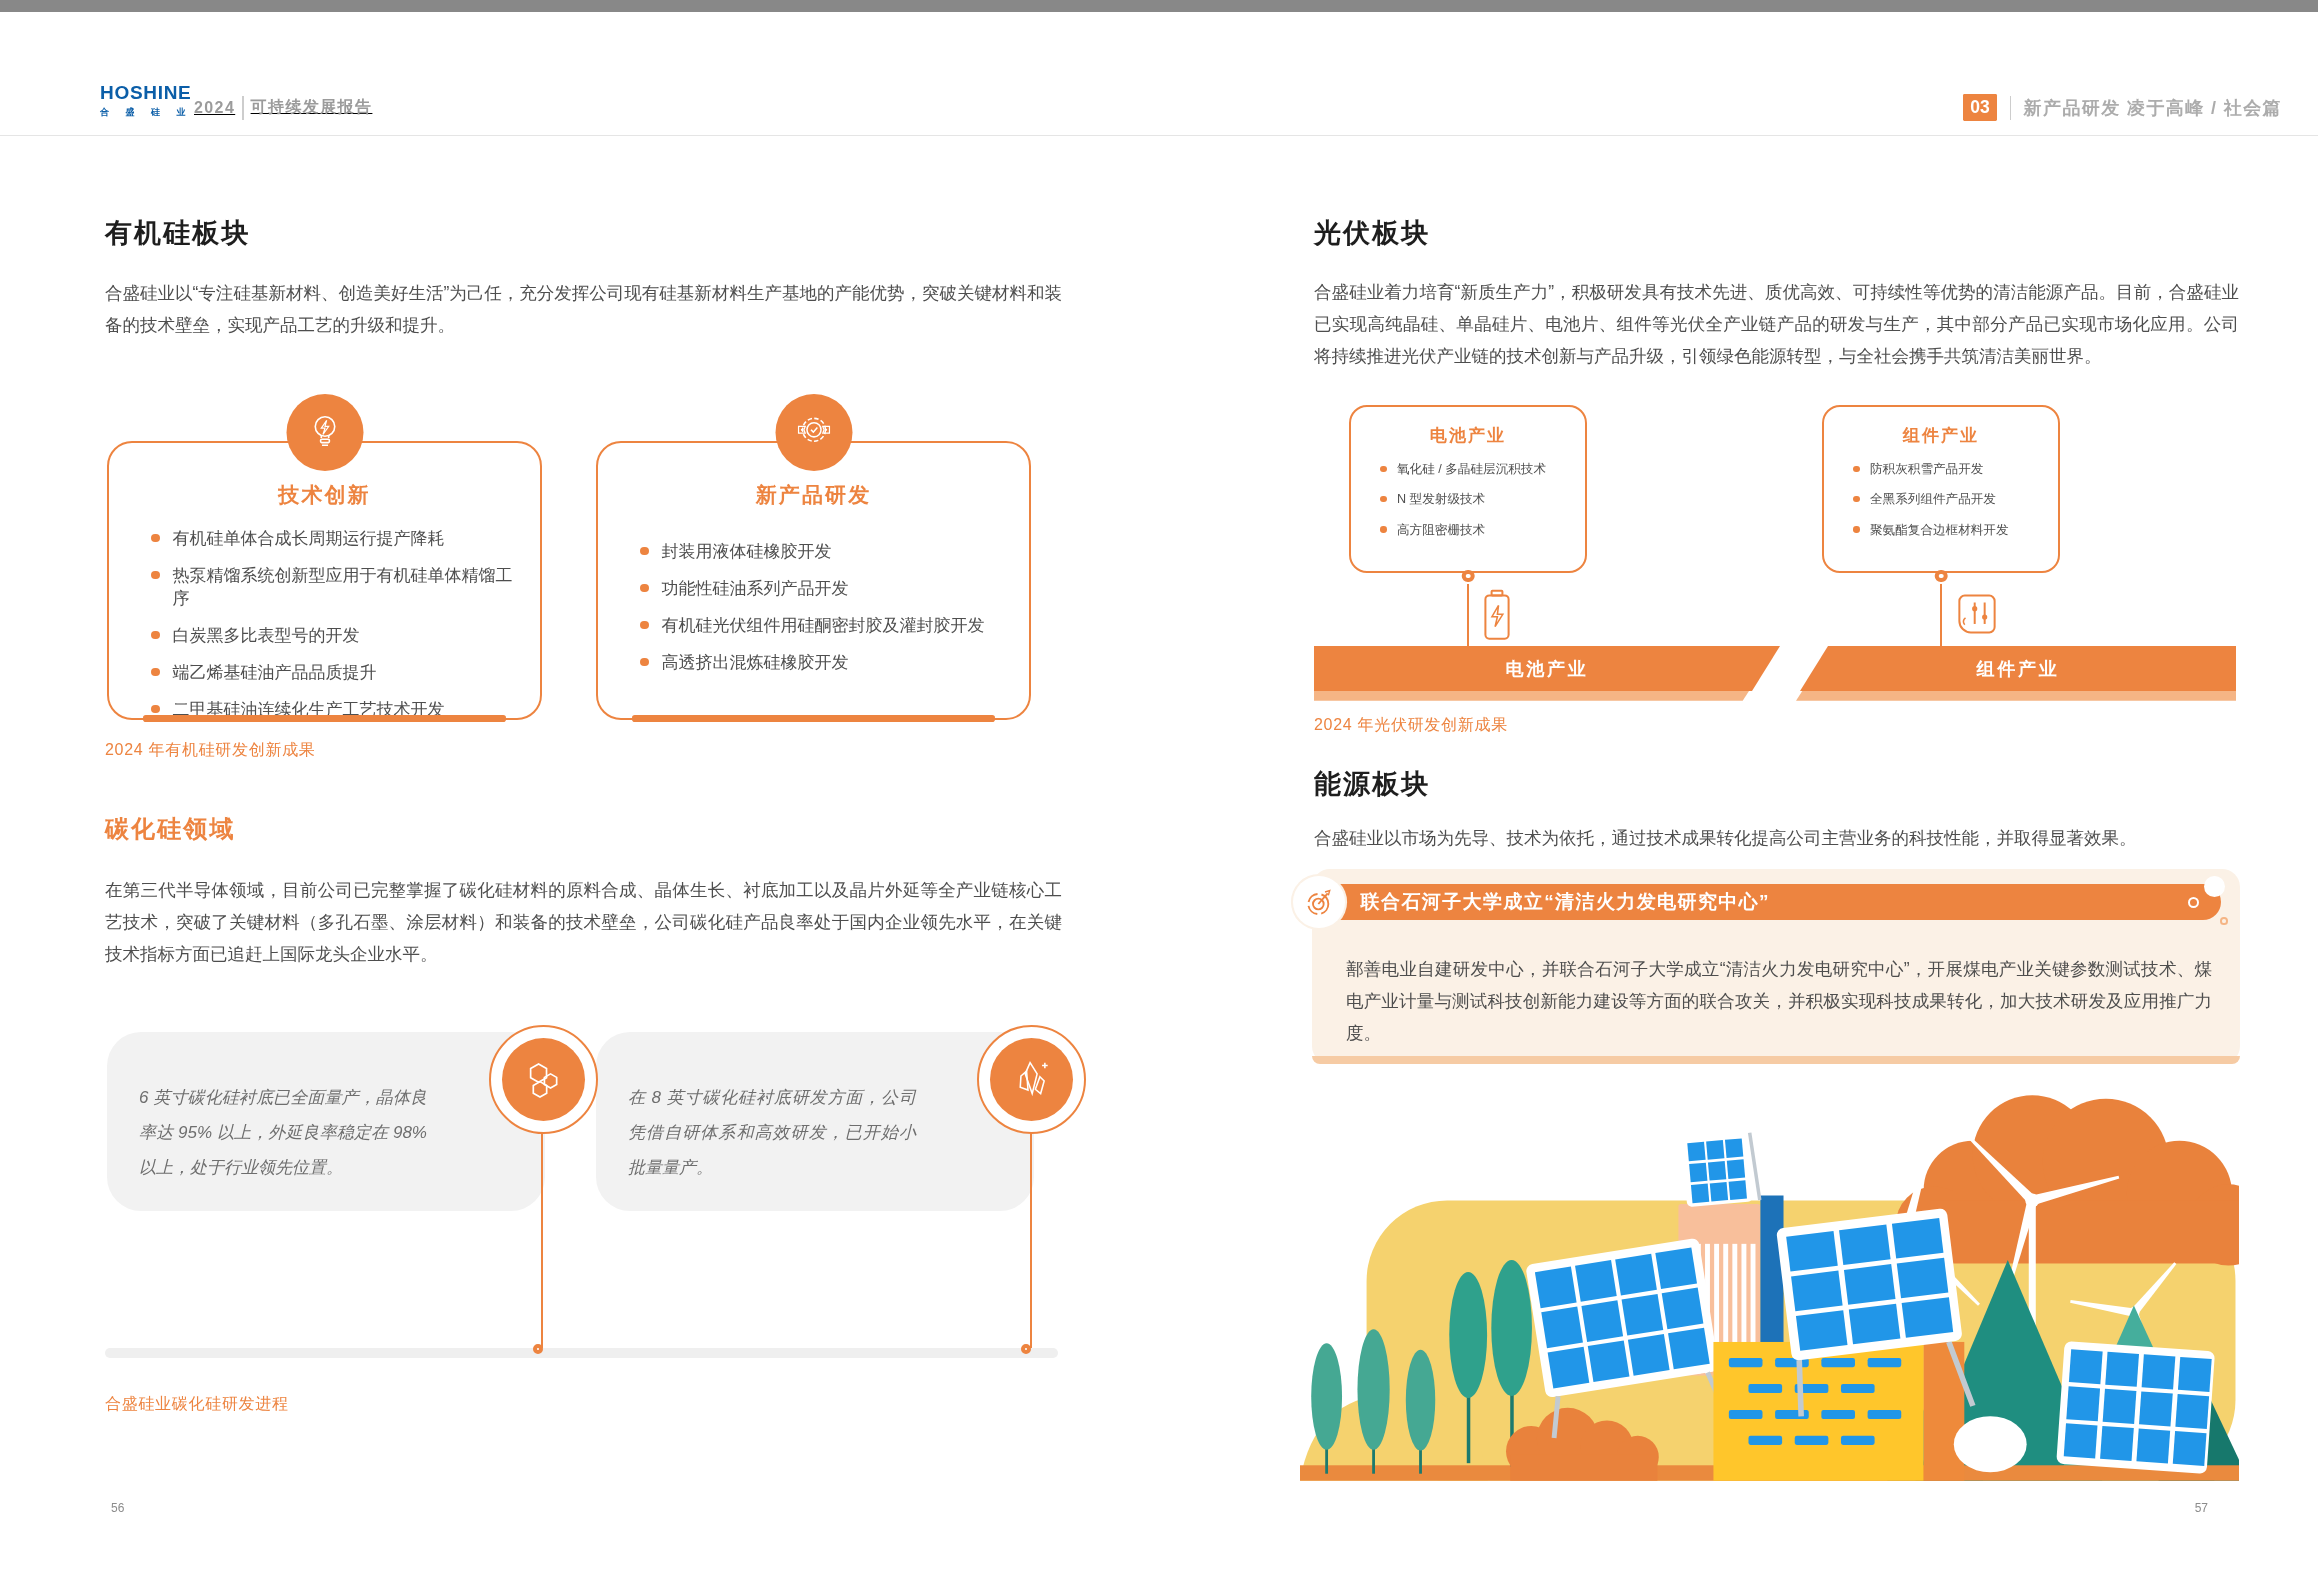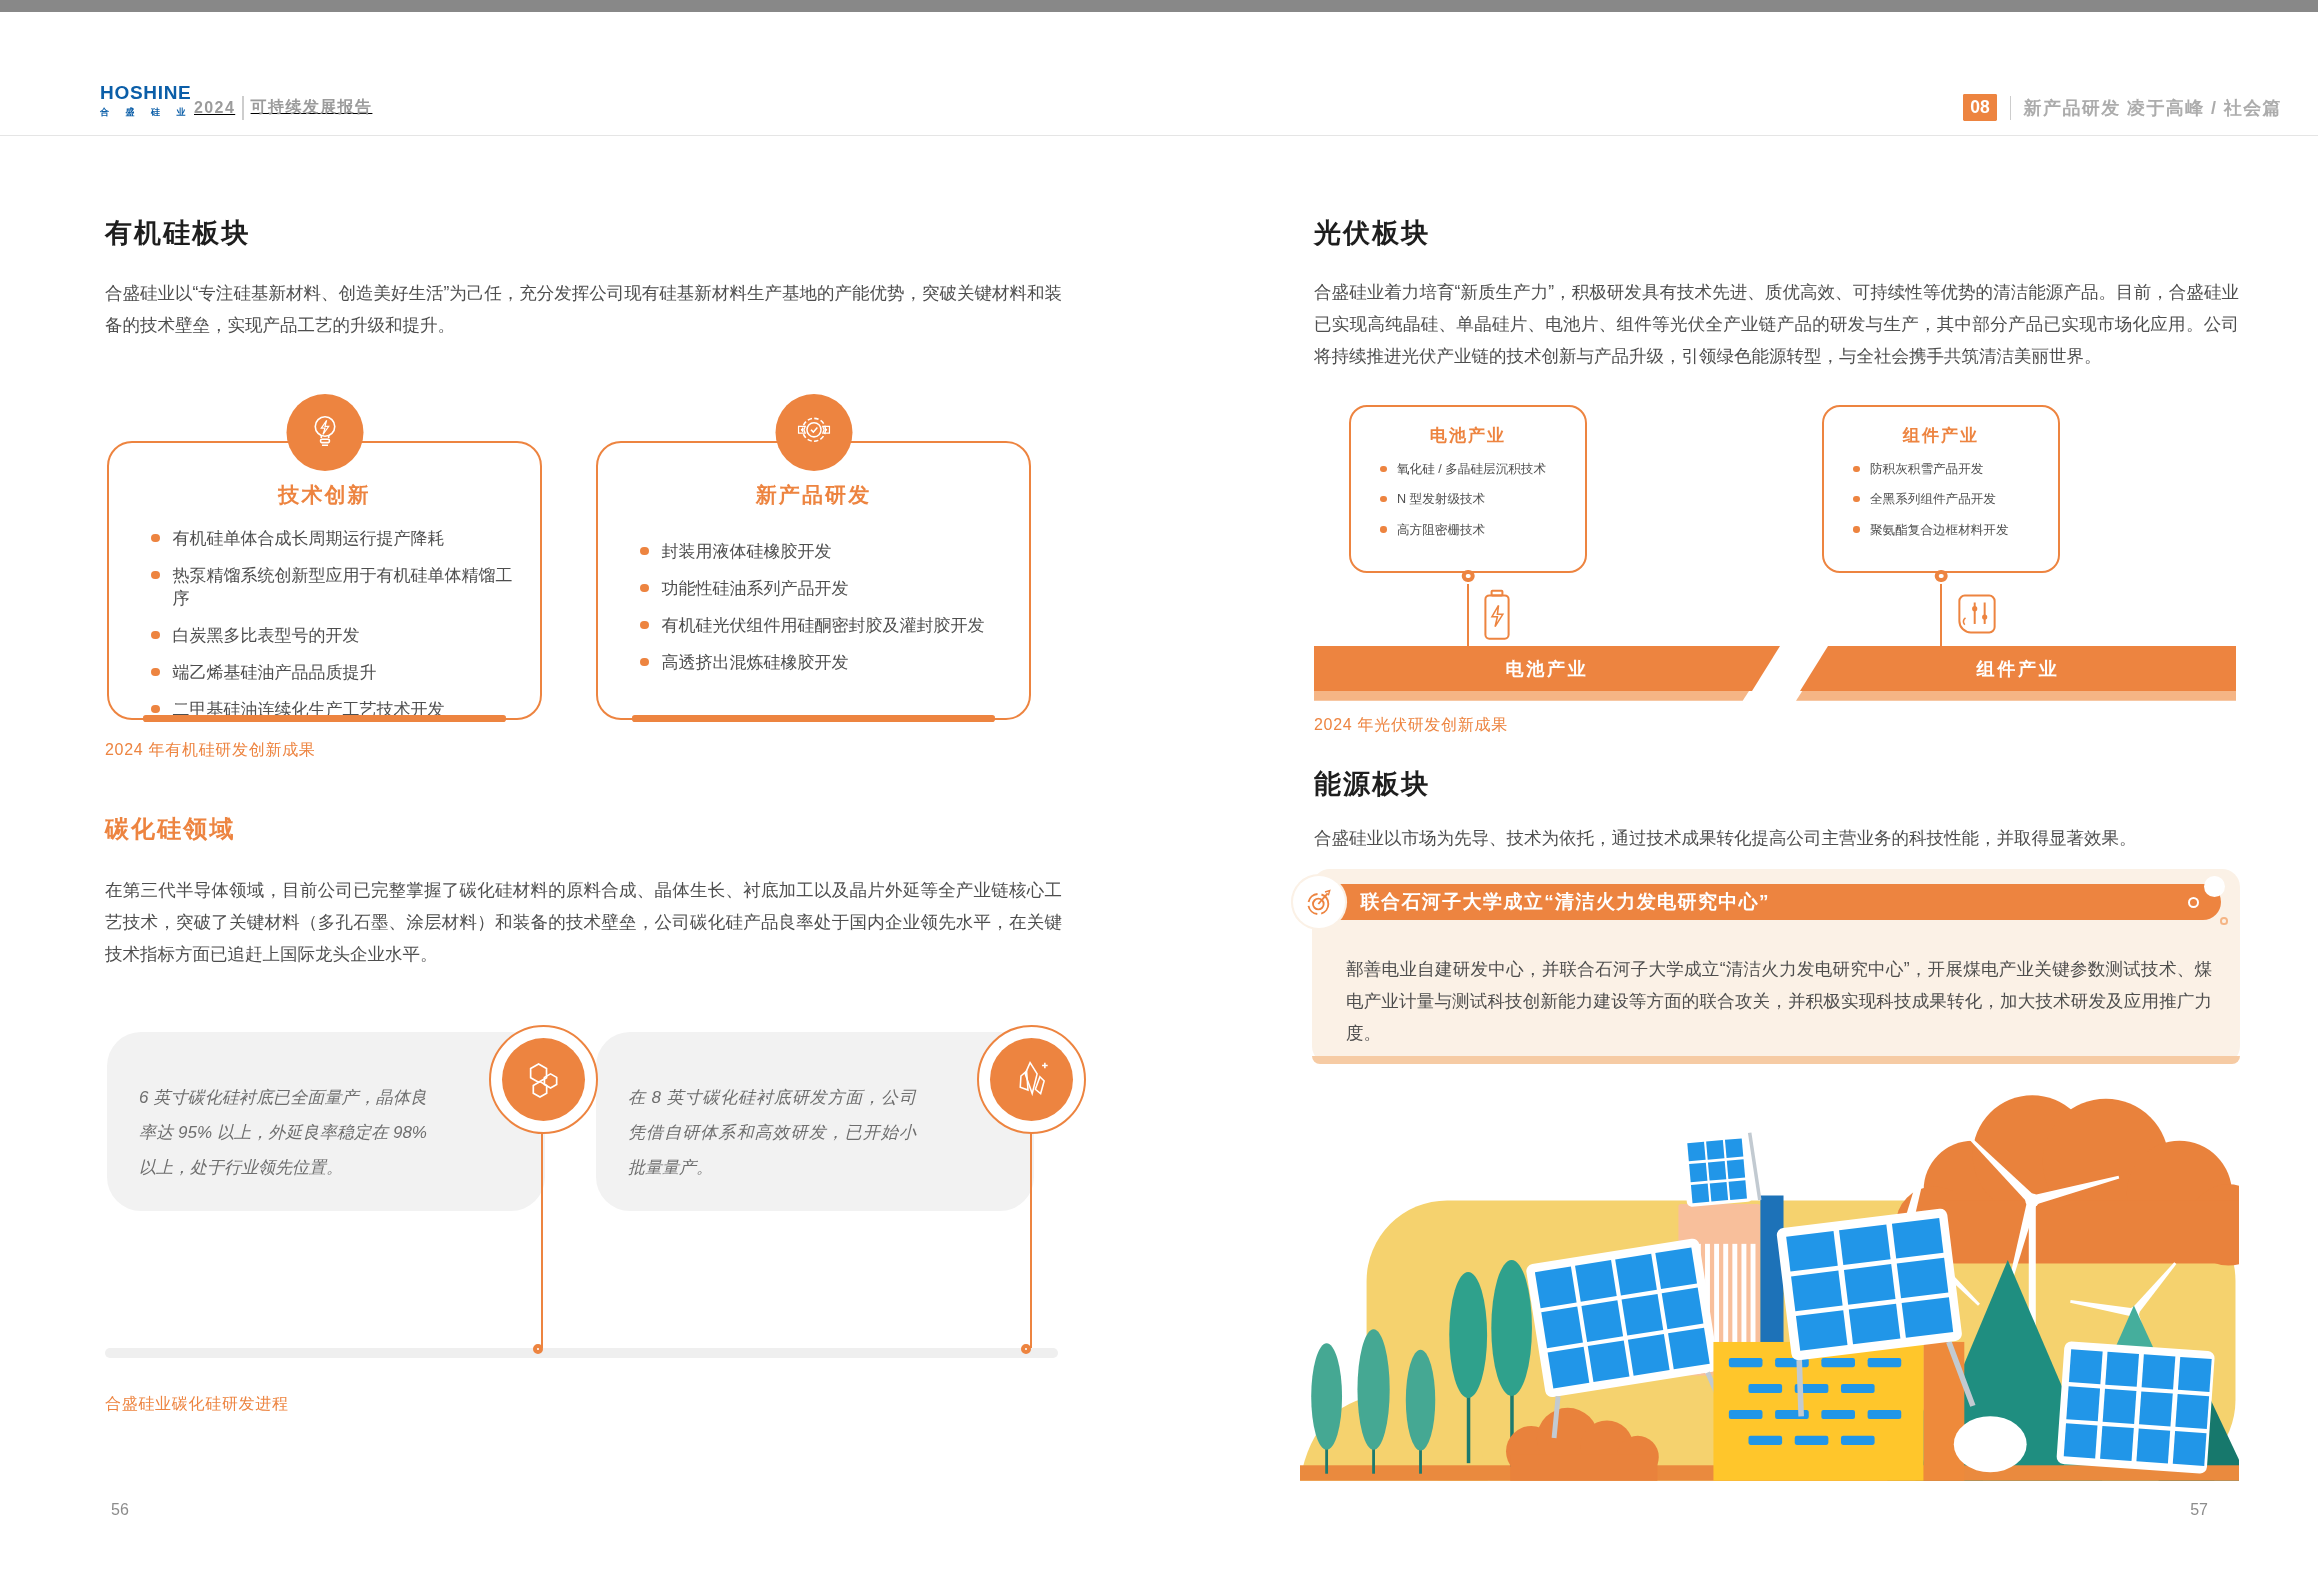--- a/index.html
+++ b/index.html
@@ -24,21 +24,21 @@
   .hdr-right{display:flex;align-items:center;gap:12.6px;}
   .hdr-badge{width:34px;height:27px;background:var(--accent);color:#fff;font-size:17.5px;font-weight:bold;display:flex;align-items:center;justify-content:center;border-radius:1.4px;}
   .hdr-chapter{font-size:18px;font-weight:bold;color:#ACACAC;letter-spacing:1.4px;white-space:nowrap;}
   .hdr-divider{left:0;top:123px;width:2319px;height:1.4px;background:#E5E5E5;}
 
   
   .h-main{font-size:27px;font-weight:bold;color:#1E1E1E;letter-spacing:2.1px;white-space:nowrap;}
   .h-sub{font-size:24px;font-weight:bold;color:var(--accent);letter-spacing:2.1px;white-space:nowrap;}
   .body-text{font-size:17.5px;line-height:32px;color:var(--txt);text-align:justify;}
   .caption{font-size:16px;color:var(--accent);letter-spacing:0.7px;white-space:nowrap;}
-  .pgnum{font-size:16px;color:#8C8C8C;}
+  .pgnum{font-size:12px;color:#8C8C8C;}
 
   
   .osi-card{position:absolute;width:435px;height:279px;border:2.1px solid var(--accent);border-radius:25px;background:#fff;}
   .card-circle{position:absolute;left:50%;transform:translateX(-50%);top:-49px;width:77px;height:77px;border-radius:50%;background:var(--accent);display:flex;align-items:center;justify-content:center;}
   .card-title{margin-top:38px;text-align:center;font-size:21px;font-weight:bold;color:var(--accent);letter-spacing:2.1px;}
   .card-list{list-style:none;margin-top:18px;padding:0 25px 0 41px;}
   .card-list li{position:relative;padding-left:22.4px;font-size:17px;line-height:23px;color:var(--txt);margin-bottom:14px;}
   .card-list li::before{content:"";position:absolute;left:1.4px;top:7px;width:8.4px;height:8.4px;border-radius:50%;background:var(--accent);}
   .card-bottom-bar{position:absolute;left:34px;right:34px;bottom:-3.5px;height:6.3px;background:var(--accent);border-radius:2.8px;}
 
@@ -80,21 +80,21 @@
   <div class="abs" style="left:100px;top:70px;">
     <div class="logo-main">HOSHINE</div>
     <div class="logo-sub">合 盛 硅 业</div>
   </div>
   <div class="abs hdr-left" style="left:194px;top:80px;height:31px;">
     <span class="hdr-year">2024</span>
     <span class="hdr-sep"></span>
     <span class="hdr-title">可持续发展报告</span>
   </div>
   <div class="abs hdr-right" style="left:1963px;top:80px;height:31px;">
-    <span class="hdr-badge">08</span>
+    <span class="hdr-badge">03</span>
     <span class="hdr-sep"></span>
     <span class="hdr-chapter">新产品研发 凌于高峰 / 社会篇</span>
   </div>
   <div class="abs hdr-divider"></div>
 
   <div class="abs h-main" style="left:105px;top:203px;">有机硅板块</div>
   <p class="abs body-text" style="left:105px;top:265px;width:957px;">合盛硅业以“专注硅基新材料、创造美好生活”为己任，充分发挥公司现有硅基新材料生产基地的产能优势，突破关键材料和装备的技术壁垒，实现产品工艺的升级和提升。</p>
 
   <div class="osi-card" style="left:107px;top:429px;">
     <div class="card-circle">

